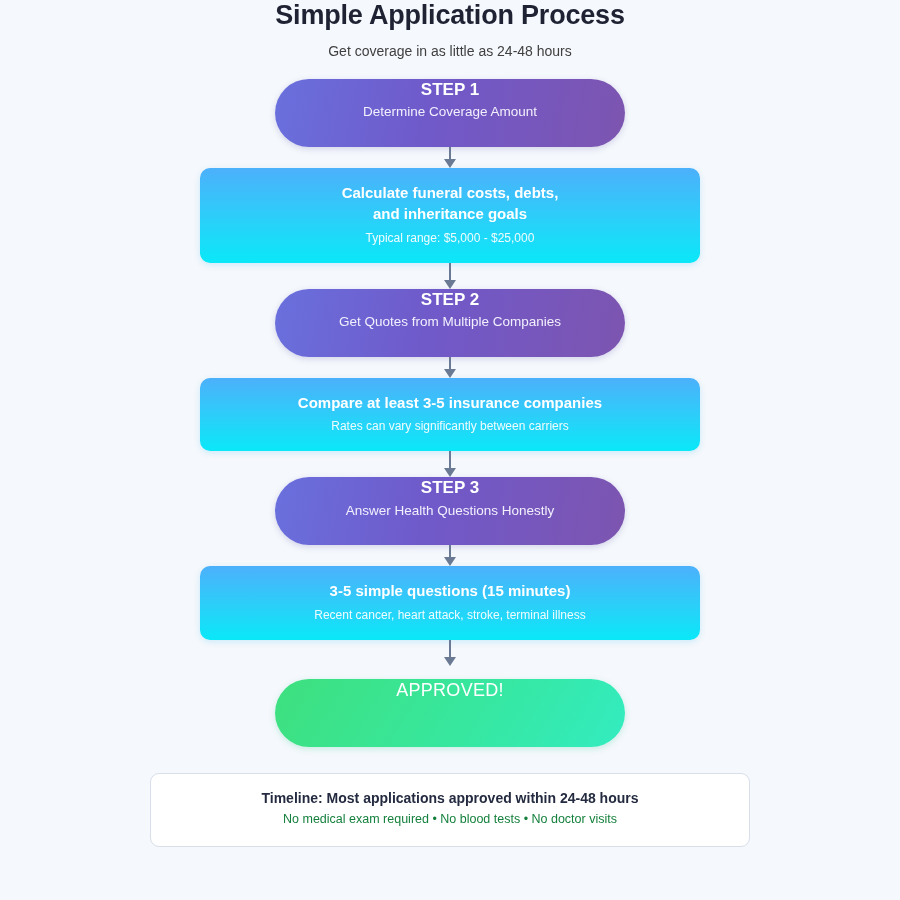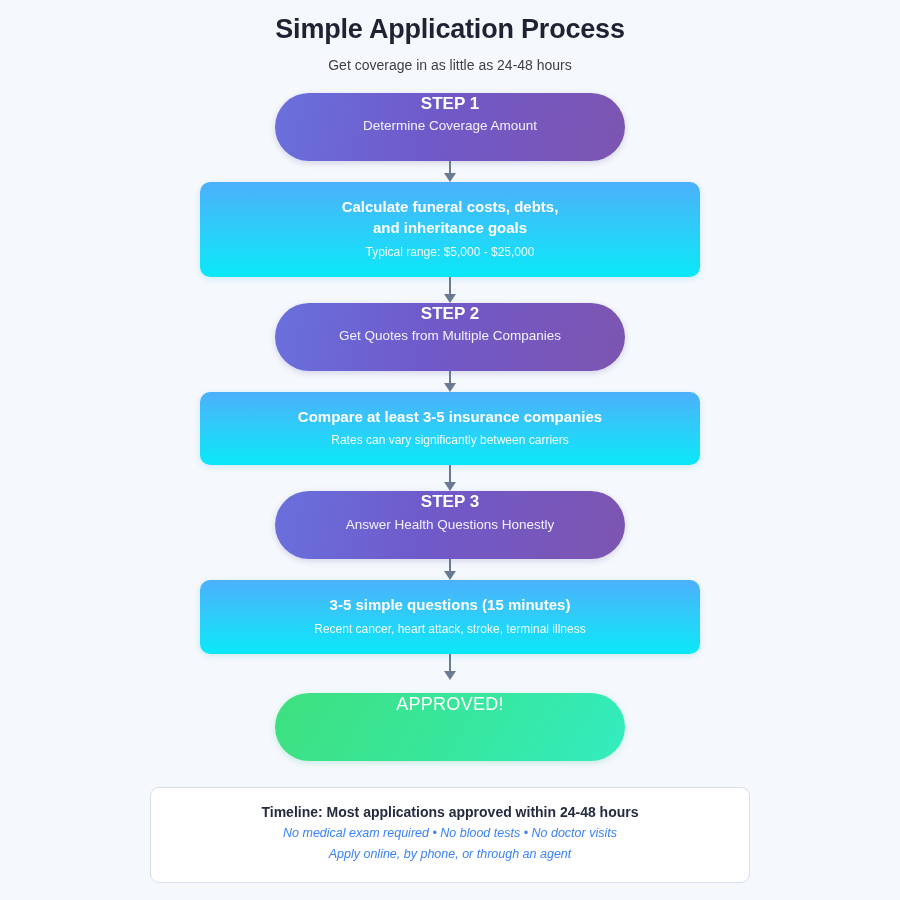--- a/index.html
+++ b/index.html
@@ -20,21 +20,20 @@
     height: 900px;
     position: relative;
     display: flex;
     flex-direction: column;
     align-items: center;
   }
 
   
   .title {
     margin: 0;
-    padding-top: 14px;
     font-size: 27px;
     font-weight: bold;
     color: #1e2233;
     letter-spacing: -0.2px;
     text-align: right;
   }
   .subtitle {
     margin: 0;
     padding-top: 12px;
     font-size: 14px;
@@ -153,24 +152,23 @@
   }
   .footer-note .f-headline {
     font-size: 14px;
     font-weight: bold;
     color: #242b40;
     text-align: left;
     line-height: 1.5;
   }
   .footer-note .f-line {
     font-size: 12.5px;
-    color: #3b82f6;
+    color: #15803d;
     text-align: center;
     line-height: 1.72;
-    font-style: italic;
   }
 </style>
 </head>
 <body>
 
 <div class="page">
 
   <h1 class="title">Simple Application Process</h1>
   <p class="subtitle">Get coverage in as little as 24-48 hours</p>
 
@@ -239,16 +237,15 @@
 
     <div class="step-pill approved">
       <div class="headline">APPROVED!</div>
     </div>
 
   </div>
 
   <div class="footer-note">
     <div class="f-headline">Timeline: Most applications approved within 24-48 hours</div>
     <div class="f-line">No medical exam required • No blood tests • No doctor visits</div>
-    <div class="f-line">Apply online, by phone, or through an agent</div>
   </div>
 
 </div>
 
 </body></html>

